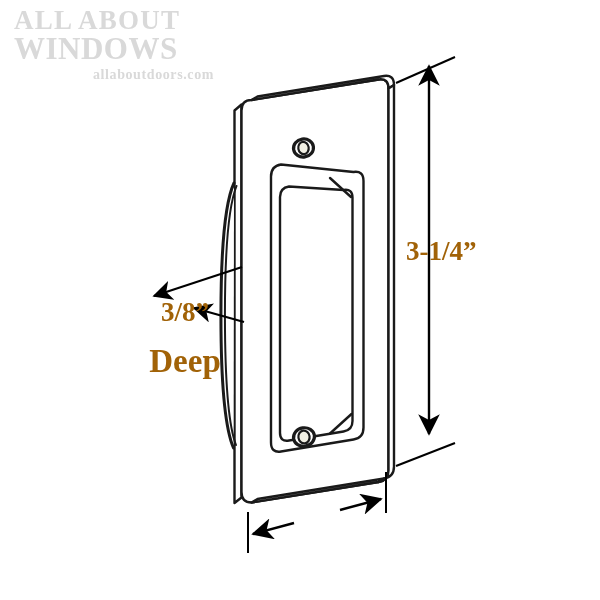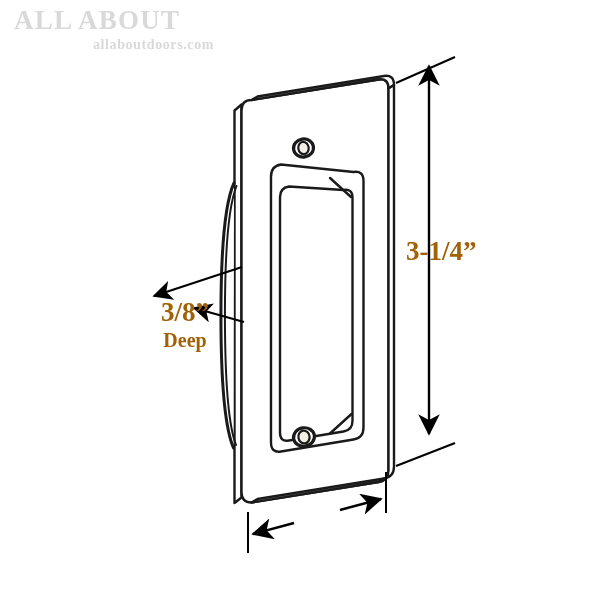--- a/index.html
+++ b/index.html
@@ -95,36 +95,37 @@
     width: 108px;
   }
   #dim-depth-label {
     position: static;
     display: block;
     font-size: 27px;
   }
   #dim-depth-sub {
     position: static;
     display: block;
-    font-size: 20px;
-    margin-top: 1px;
+    font-size: 33px;
+    margin-top: 15px;
   }
   #dim-width-label {
     left: 288px;
     top: 514px;
     font-size: 27px;
   }
 </style>
 </head>
 <body>
 
 <div id="canvas">
 
   <div id="watermark">
     <span class="wm-row wm-line1">ALL ABOUT</span>
+    <span class="wm-row wm-line3">WINDOWS</span>
     <span class="wm-url">allaboutdoors.com</span>
   </div>
 
   <svg id="drawing-svg" viewBox="0 0 600 600" xmlns="http://www.w3.org/2000/svg">
 
     <defs>
       <marker id="arrow-end" viewBox="0 0 12 12" refX="11" refY="6" markerWidth="9" markerHeight="9" orient="auto-start-reverse">
         <path d="M 0 0 L 12 6 L 0 12 L 3.2 6 Z" fill="#000000"></path>
       </marker>
     </defs>

